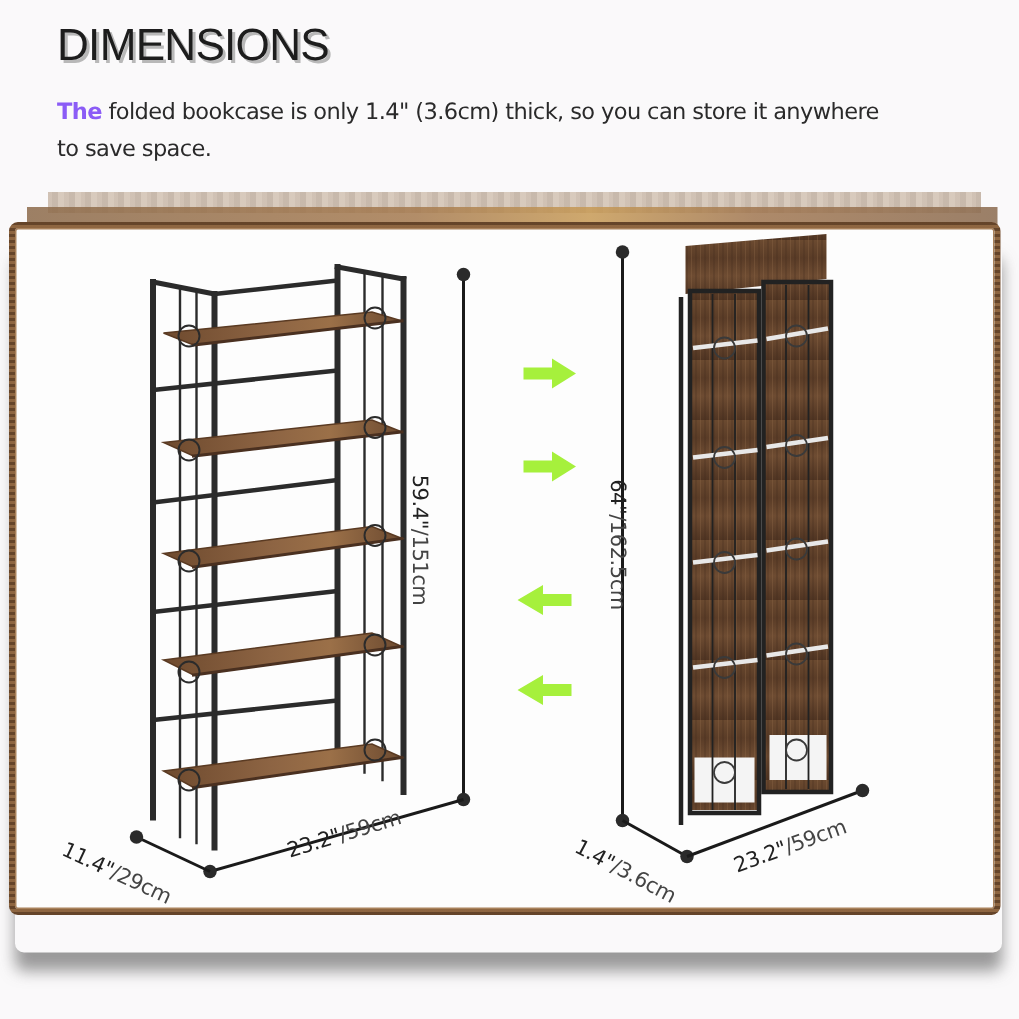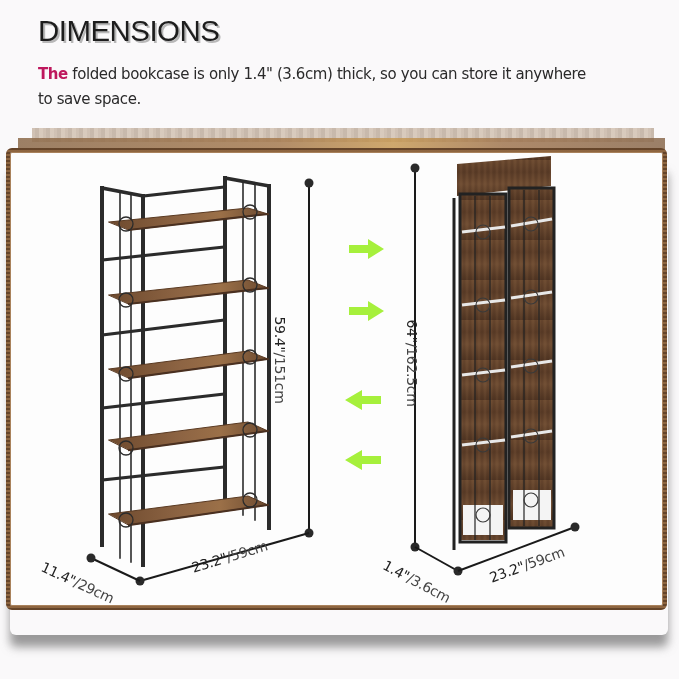--- a/index.html
+++ b/index.html
@@ -12,21 +12,21 @@
     font-size: 30px; font-weight: 400; letter-spacing: -0.5px;
     color: #1d1d1d;
     text-shadow: 2px 2px 0 #b8b8b8;
     transform: scaleX(0.98); transform-origin: left;
   }
   .desc {
     position: absolute; left: 38px; top: 62px; width: 560px;
     font-size: 15px; line-height: 25px; color: #2a2a2a;
     font-family: "DejaVu Sans", sans-serif; letter-spacing: -0.4px;
   }
-  .desc b { font-weight: 700; color: #be185d; }
+  .desc b { font-weight: 700; color: #8b5cf6; }
 
   
   .plank-back {
     position: absolute; left: 32px; top: 128px; width: 622px; height: 14px;
     background: repeating-linear-gradient(90deg, #c9b8a8 0 3px, #bfae9e 3px 7px, #d2c2b2 7px 11px);
     opacity: .85;
   }
   .plank-mid {
     position: absolute; left: 18px; top: 138px; width: 647px; height: 14px;
     background: linear-gradient(90deg, #8c6a4a, #a57a4f 40%, #c79a55 58%, #a07650 75%, #8a6a4e);

